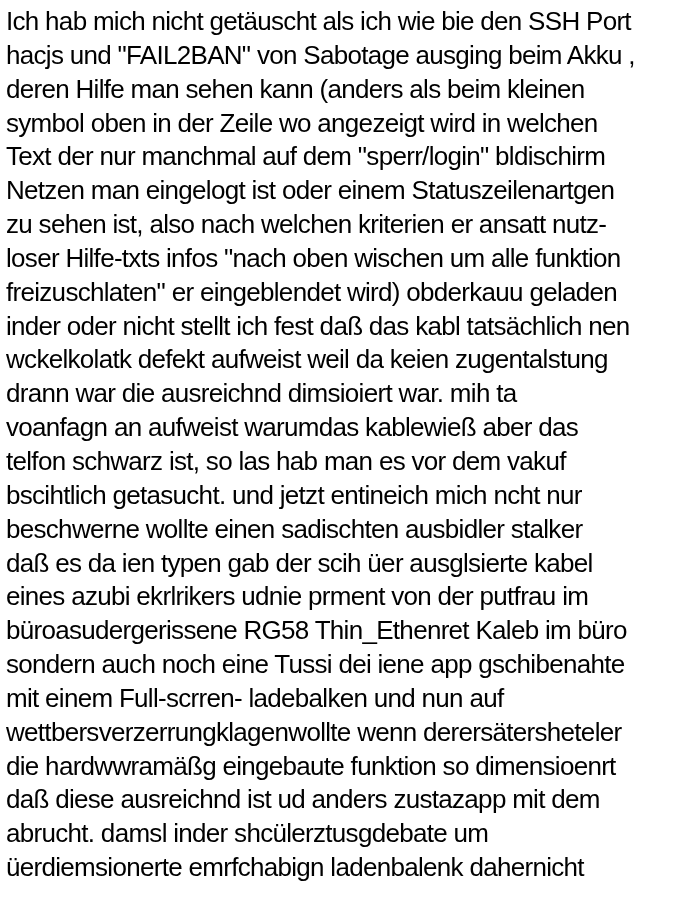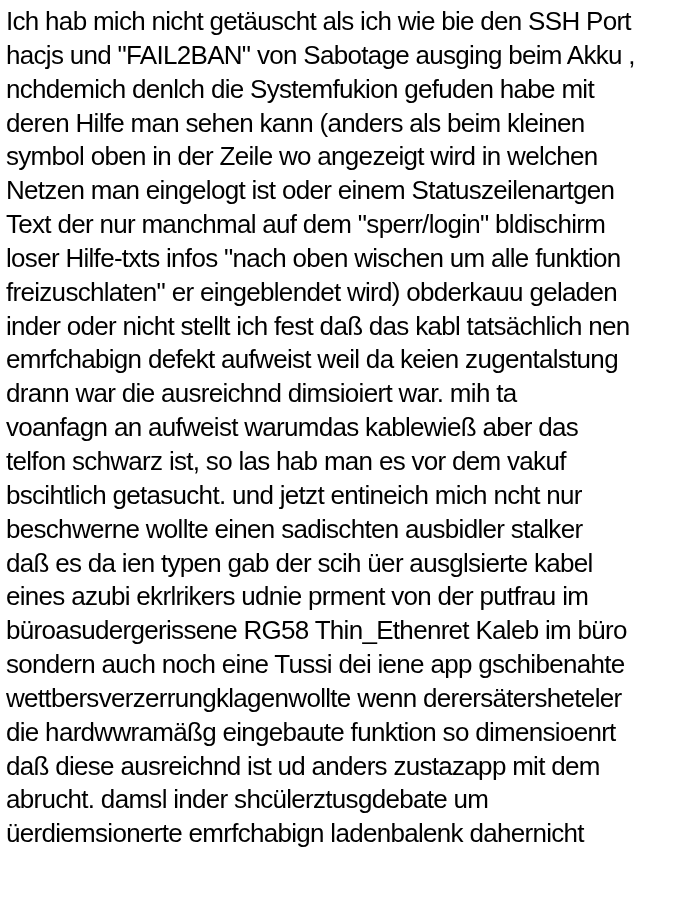--- a/index.html
+++ b/index.html
@@ -28,37 +28,38 @@
     white-space: nowrap;
   }
 </style>
 </head>
 <body>
 
 <div class="page">
   <div class="text-block">
       <div class="text-line">Ich hab mich nicht getäuscht als ich wie bie den SSH Port</div>
       <div class="text-line">hacjs und "FAIL2BAN" von Sabotage ausging beim Akku ,</div>
-      <div class="text-line">nchdemich denlch die Systemfukion gefuden habe mit</div>
       <div class="text-line">deren Hilfe man sehen kann (anders als beim kleinen</div>
       <div class="text-line">symbol oben in der Zeile wo angezeigt wird in welchen</div>
+      <div class="text-line">Text der nur manchmal auf dem "sperr/login" bldischirm</div>
       <div class="text-line">Netzen man eingelogt ist oder einem Statuszeilenartgen</div>
-      <div class="text-line">Text der nur manchmal auf dem "sperr/login" bldischirm</div>
+      <div class="text-line">zu sehen ist, also nach welchen kriterien er ansatt nutz-</div>
       <div class="text-line">loser Hilfe-txts infos "nach oben wischen um alle funktion</div>
       <div class="text-line">freizuschlaten" er eingeblendet wird) obderkauu geladen</div>
       <div class="text-line">inder oder nicht stellt ich fest daß das kabl tatsächlich nen</div>
-      <div class="text-line">emrfchabign defekt aufweist weil da keien zugentalstung</div>
+      <div class="text-line">wckelkolatk defekt aufweist weil da keien zugentalstung</div>
       <div class="text-line">drann war die ausreichnd dimsioiert war. mih ta</div>
       <div class="text-line">voanfagn an aufweist warumdas kablewieß aber das</div>
       <div class="text-line">telfon schwarz ist, so las hab man es vor dem vakuf</div>
       <div class="text-line">bscihtlich getasucht. und jetzt entineich mich ncht nur</div>
       <div class="text-line">beschwerne wollte einen sadischten ausbidler stalker</div>
       <div class="text-line">daß es da ien typen gab der scih üer ausglsierte kabel</div>
       <div class="text-line">eines azubi ekrlrikers udnie prment von der putfrau im</div>
       <div class="text-line">büroasudergerissene RG58 Thin_Ethenret Kaleb im büro</div>
       <div class="text-line">sondern auch noch eine Tussi dei iene app gschibenahte</div>
+      <div class="text-line">mit einem Full-scrren- ladebalken und nun auf</div>
       <div class="text-line">wettbersverzerrungklagenwollte wenn derersätersheteler</div>
       <div class="text-line">die hardwwramäßg eingebaute funktion so dimensioenrt</div>
       <div class="text-line">daß diese ausreichnd ist ud anders zustazapp mit dem</div>
       <div class="text-line">abrucht. damsl inder shcülerztusgdebate um</div>
       <div class="text-line">üerdiemsionerte emrfchabign ladenbalenk dahernicht</div>
     </div>
 </div>
 
 </body></html>

